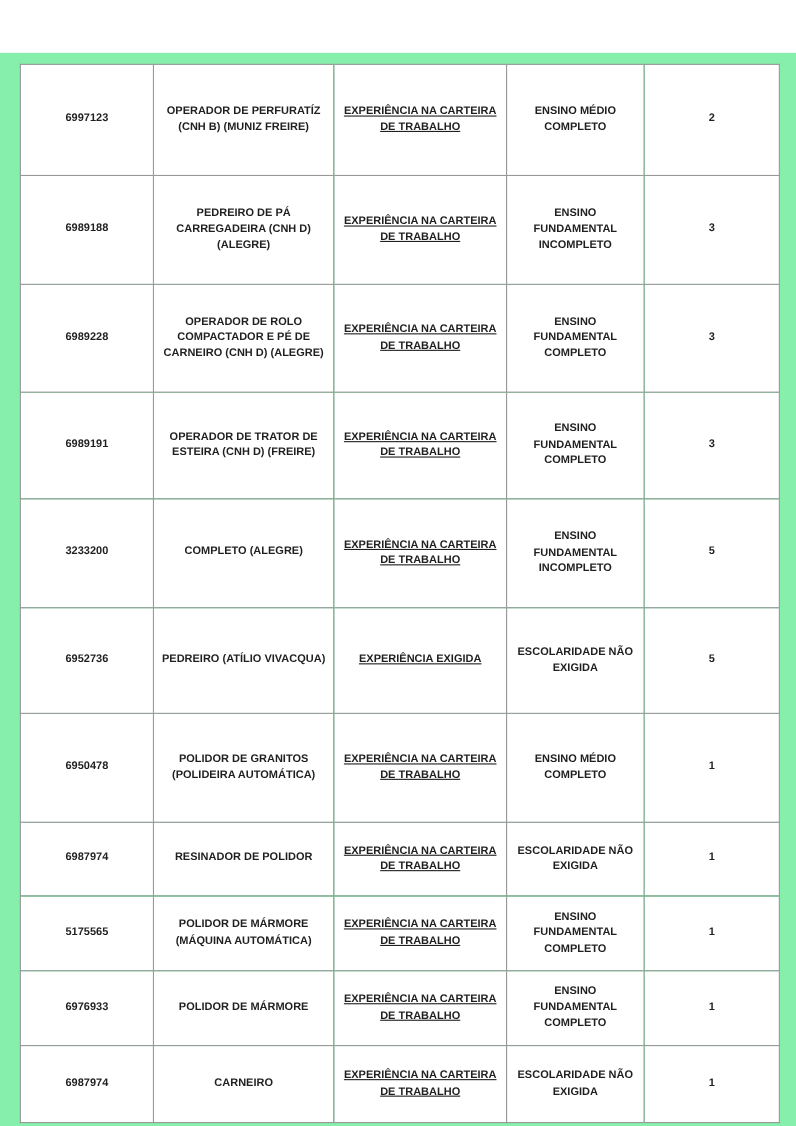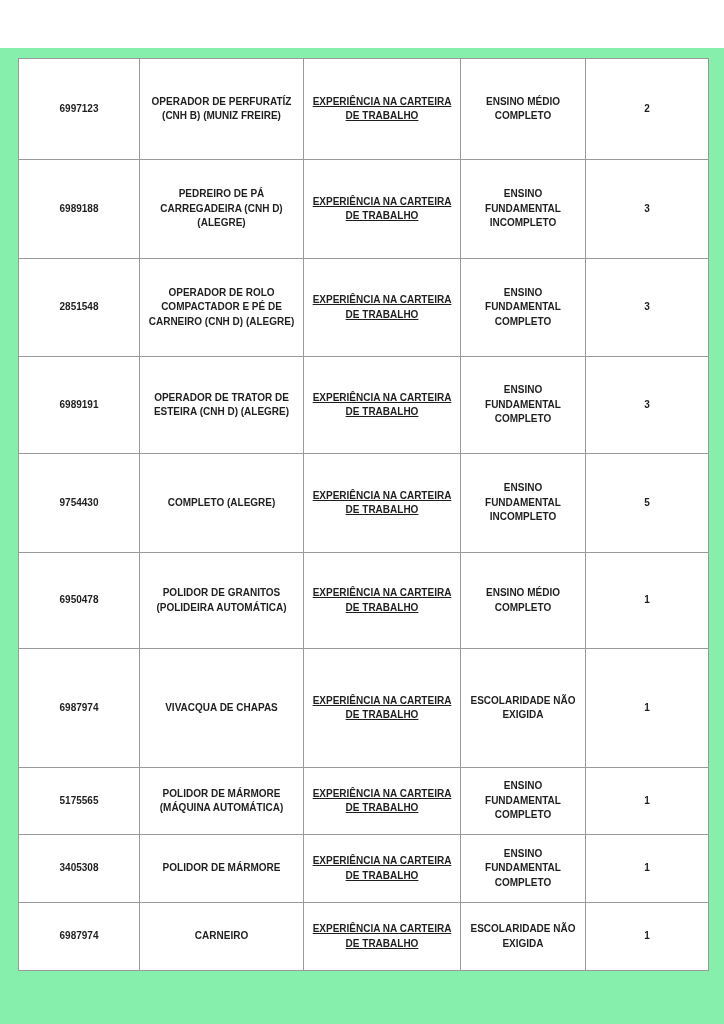--- a/index.html
+++ b/index.html
@@ -49,21 +49,21 @@
   td.edu .wrap   { max-width: 108px; }
   td.title .wrap { max-width: 160px; }
   td.exp .wrap   { max-width: 153px; text-decoration: underline; }
 
   tr:nth-child(1)  { height: 101px; }
   tr:nth-child(2)  { height: 99px; }
   tr:nth-child(3)  { height: 98px; }
   tr:nth-child(4)  { height: 97px; }
   tr:nth-child(5)  { height: 99px; }
   tr:nth-child(6)  { height: 96px; }
-  tr:nth-child(7)  { height: 119px; }
+  tr:nth-child(7)  { height: 99px; }
   tr:nth-child(8)  { height: 67px; }
   tr:nth-child(9)  { height: 68px; }
   tr:nth-child(10) { height: 68px; }
   tr:nth-child(11) { height: 70px; }
 </style>
 </head>
 <body>
 
 <div class="page">
   <table class="vacancies">
@@ -106,72 +106,89 @@
     <td class="edu">
       <span class="wrap">ENSINO FUNDAMENTAL INCOMPLETO</span>
     </td>
     <td class="count">
       <span class="wrap">3</span>
     </td>
   </tr>
 
   <tr>
     <td class="id">
-      <span class="wrap">2851548</span>
+      <span class="wrap">6989228</span>
     </td>
     <td class="title">
       <span class="wrap">OPERADOR DE ROLO COMPACTADOR E PÉ DE CARNEIRO (CNH D) (ALEGRE)</span>
     </td>
     <td class="exp">
       <span class="wrap">EXPERIÊNCIA NA CARTEIRA DE TRABALHO</span>
     </td>
     <td class="edu">
       <span class="wrap">ENSINO FUNDAMENTAL COMPLETO</span>
     </td>
     <td class="count">
       <span class="wrap">3</span>
     </td>
   </tr>
 
   <tr>
     <td class="id">
       <span class="wrap">6989191</span>
     </td>
     <td class="title">
-      <span class="wrap">OPERADOR DE TRATOR DE ESTEIRA (CNH D) (ALEGRE)</span>
+      <span class="wrap">OPERADOR DE TRATOR DE ESTEIRA (CNH D) (FREIRE)</span>
     </td>
     <td class="exp">
       <span class="wrap">EXPERIÊNCIA NA CARTEIRA DE TRABALHO</span>
     </td>
     <td class="edu">
       <span class="wrap">ENSINO FUNDAMENTAL COMPLETO</span>
     </td>
     <td class="count">
       <span class="wrap">3</span>
     </td>
   </tr>
 
   <tr>
     <td class="id">
-      <span class="wrap">9754430</span>
+      <span class="wrap">3233200</span>
     </td>
     <td class="title">
       <span class="wrap">COMPLETO (ALEGRE)</span>
     </td>
     <td class="exp">
       <span class="wrap">EXPERIÊNCIA NA CARTEIRA DE TRABALHO</span>
     </td>
     <td class="edu">
       <span class="wrap">ENSINO FUNDAMENTAL INCOMPLETO</span>
     </td>
     <td class="count">
       <span class="wrap">5</span>
     </td>
   </tr>
 
+  <tr>
+    <td class="id">
+      <span class="wrap">6952736</span>
+    </td>
+    <td class="title">
+      <span class="wrap">PEDREIRO (ATÍLIO VIVACQUA)</span>
+    </td>
+    <td class="exp">
+      <span class="wrap">EXPERIÊNCIA EXIGIDA</span>
+    </td>
+    <td class="edu">
+      <span class="wrap">ESCOLARIDADE NÃO EXIGIDA</span>
+    </td>
+    <td class="count">
+      <span class="wrap">5</span>
+    </td>
+  </tr>
 
   <tr>
     <td class="id">
       <span class="wrap">6950478</span>
     </td>
     <td class="title">
       <span class="wrap">POLIDOR DE GRANITOS (POLIDEIRA AUTOMÁTICA)</span>
     </td>
     <td class="exp">
       <span class="wrap">EXPERIÊNCIA NA CARTEIRA DE TRABALHO</span>
@@ -182,21 +199,21 @@
     <td class="count">
       <span class="wrap">1</span>
     </td>
   </tr>
 
   <tr>
     <td class="id">
       <span class="wrap">6987974</span>
     </td>
     <td class="title">
-      <span class="wrap">VIVACQUA DE CHAPAS</span>
+      <span class="wrap">RESINADOR DE POLIDOR</span>
     </td>
     <td class="exp">
       <span class="wrap">EXPERIÊNCIA NA CARTEIRA DE TRABALHO</span>
     </td>
     <td class="edu">
       <span class="wrap">ESCOLARIDADE NÃO EXIGIDA</span>
     </td>
     <td class="count">
       <span class="wrap">1</span>
     </td>
@@ -215,21 +232,21 @@
     <td class="edu">
       <span class="wrap">ENSINO FUNDAMENTAL COMPLETO</span>
     </td>
     <td class="count">
       <span class="wrap">1</span>
     </td>
   </tr>
 
   <tr>
     <td class="id">
-      <span class="wrap">3405308</span>
+      <span class="wrap">6976933</span>
     </td>
     <td class="title">
       <span class="wrap">POLIDOR DE MÁRMORE</span>
     </td>
     <td class="exp">
       <span class="wrap">EXPERIÊNCIA NA CARTEIRA DE TRABALHO</span>
     </td>
     <td class="edu">
       <span class="wrap">ENSINO FUNDAMENTAL COMPLETO</span>
     </td>

